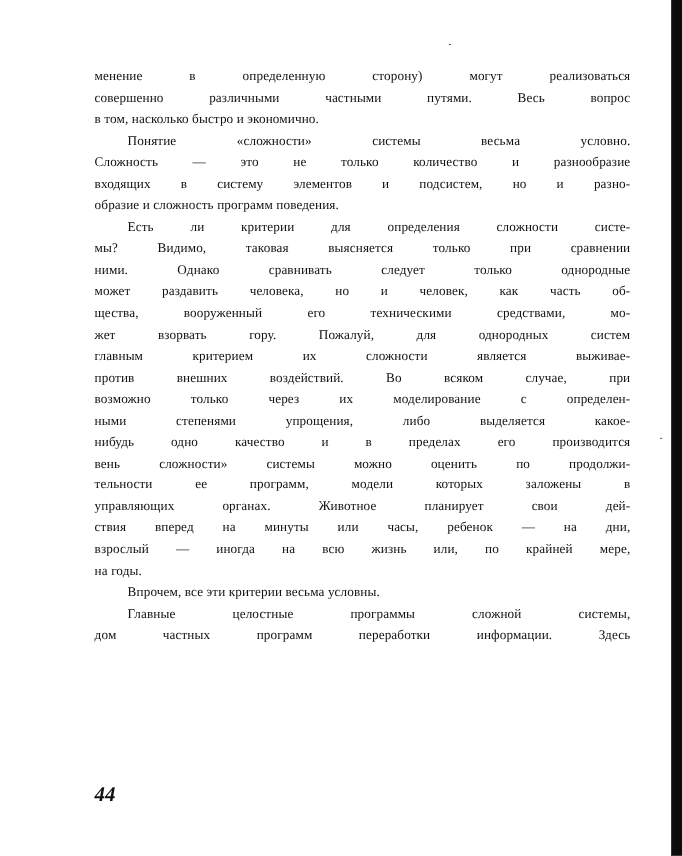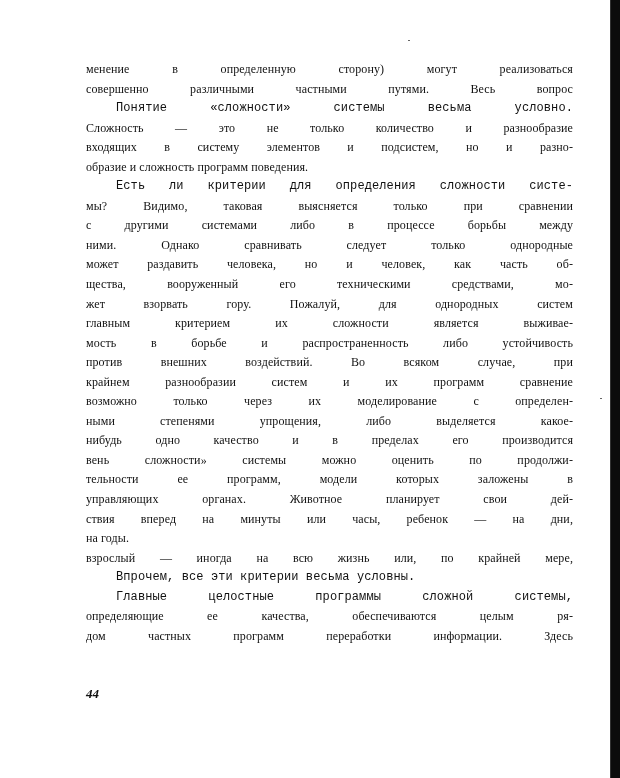--- a/index.html
+++ b/index.html
@@ -12,59 +12,56 @@
       border-left: 1px solid #333;
     }
     .text-block {
       position: absolute; left: 86px; top: 60px; width: 487px;
       font-size: 12px; line-height: 19.55px; letter-spacing: 0.1px;
     }
     .line {
       display: block; white-space: nowrap; text-align: justify; text-align-last: justify; height: 19.55px;
     }
     .line.last { text-align-last: left; }
-    .line.indent { padding-left: 30px; font-family: Liberation Mono, monospace; }
+    .line.indent { padding-left: 30px; }
     .page-number {
-      position: absolute; left: 86px; top: 686px; font-size: 13px; font-style: italic; font-weight: bold;
+      position: absolute; left: 86px; top: 712px; font-size: 19px; font-style: italic; font-weight: bold;
     }
     .speck { position: absolute; width: 2px; height: 1px; background: #666; }
   </style>
 </head>
 <body>
 
 <div class="page-edge"></div>
 <div class="speck" style="left:408px;top:40px;"></div>
 <div class="speck" style="left:600px;top:398px;"></div>
 
 <div class="text-block" id="text-block">
     <span class="line">менение в определенную сторону) могут реализоваться</span>
     <span class="line">совершенно различными частными путями. Весь вопрос</span>
+    <span class="line last">в том, насколько быстро и экономично.</span>
     <span class="line indent">Понятие «сложности» системы весьма условно.</span>
     <span class="line">Сложность — это не только количество и разнообразие</span>
     <span class="line">входящих в систему элементов и подсистем, но и разно-</span>
     <span class="line last">образие и сложность программ поведения.</span>
     <span class="line indent">Есть ли критерии для определения сложности систе-</span>
     <span class="line">мы? Видимо, таковая выясняется только при сравнении</span>
-    <span class="line">с другими системами либо в процессе борьбы между</span>
     <span class="line">ними. Однако сравнивать следует только однородные</span>
     <span class="line">может раздавить человека, но и человек, как часть об-</span>
     <span class="line">щества, вооруженный его техническими средствами, мо-</span>
     <span class="line">жет взорвать гору. Пожалуй, для однородных систем</span>
     <span class="line">главным критерием их сложности является выживае-</span>
-    <span class="line">мость в борьбе и распространенность либо устойчивость</span>
     <span class="line">против внешних воздействий. Во всяком случае, при</span>
-    <span class="line">крайнем разнообразии систем и их программ сравнение</span>
     <span class="line">возможно только через их моделирование с определен-</span>
     <span class="line">ными степенями упрощения, либо выделяется какое-</span>
     <span class="line">нибудь одно качество и в пределах его производится</span>
     <span class="line">вень сложности» системы можно оценить по продолжи-</span>
     <span class="line">тельности ее программ, модели которых заложены в</span>
     <span class="line">управляющих органах. Животное планирует свои дей-</span>
     <span class="line">ствия вперед на минуты или часы, ребенок — на дни,</span>
+    <span class="line">взрослый — иногда на всю жизнь или, по крайней мере,</span>
     <span class="line last">на годы.</span>
-    <span class="line">взрослый — иногда на всю жизнь или, по крайней мере,</span>
     <span class="line indent last">Впрочем, все эти критерии весьма условны.</span>
     <span class="line indent">Главные целостные программы сложной системы,</span>
-    <span class="line">определяющие ее качества, обеспечиваются целым ря-</span>
     <span class="line">дом частных программ переработки информации. Здесь</span>
   </div>
 
 <div class="page-number">44</div>
 
 </body></html>

